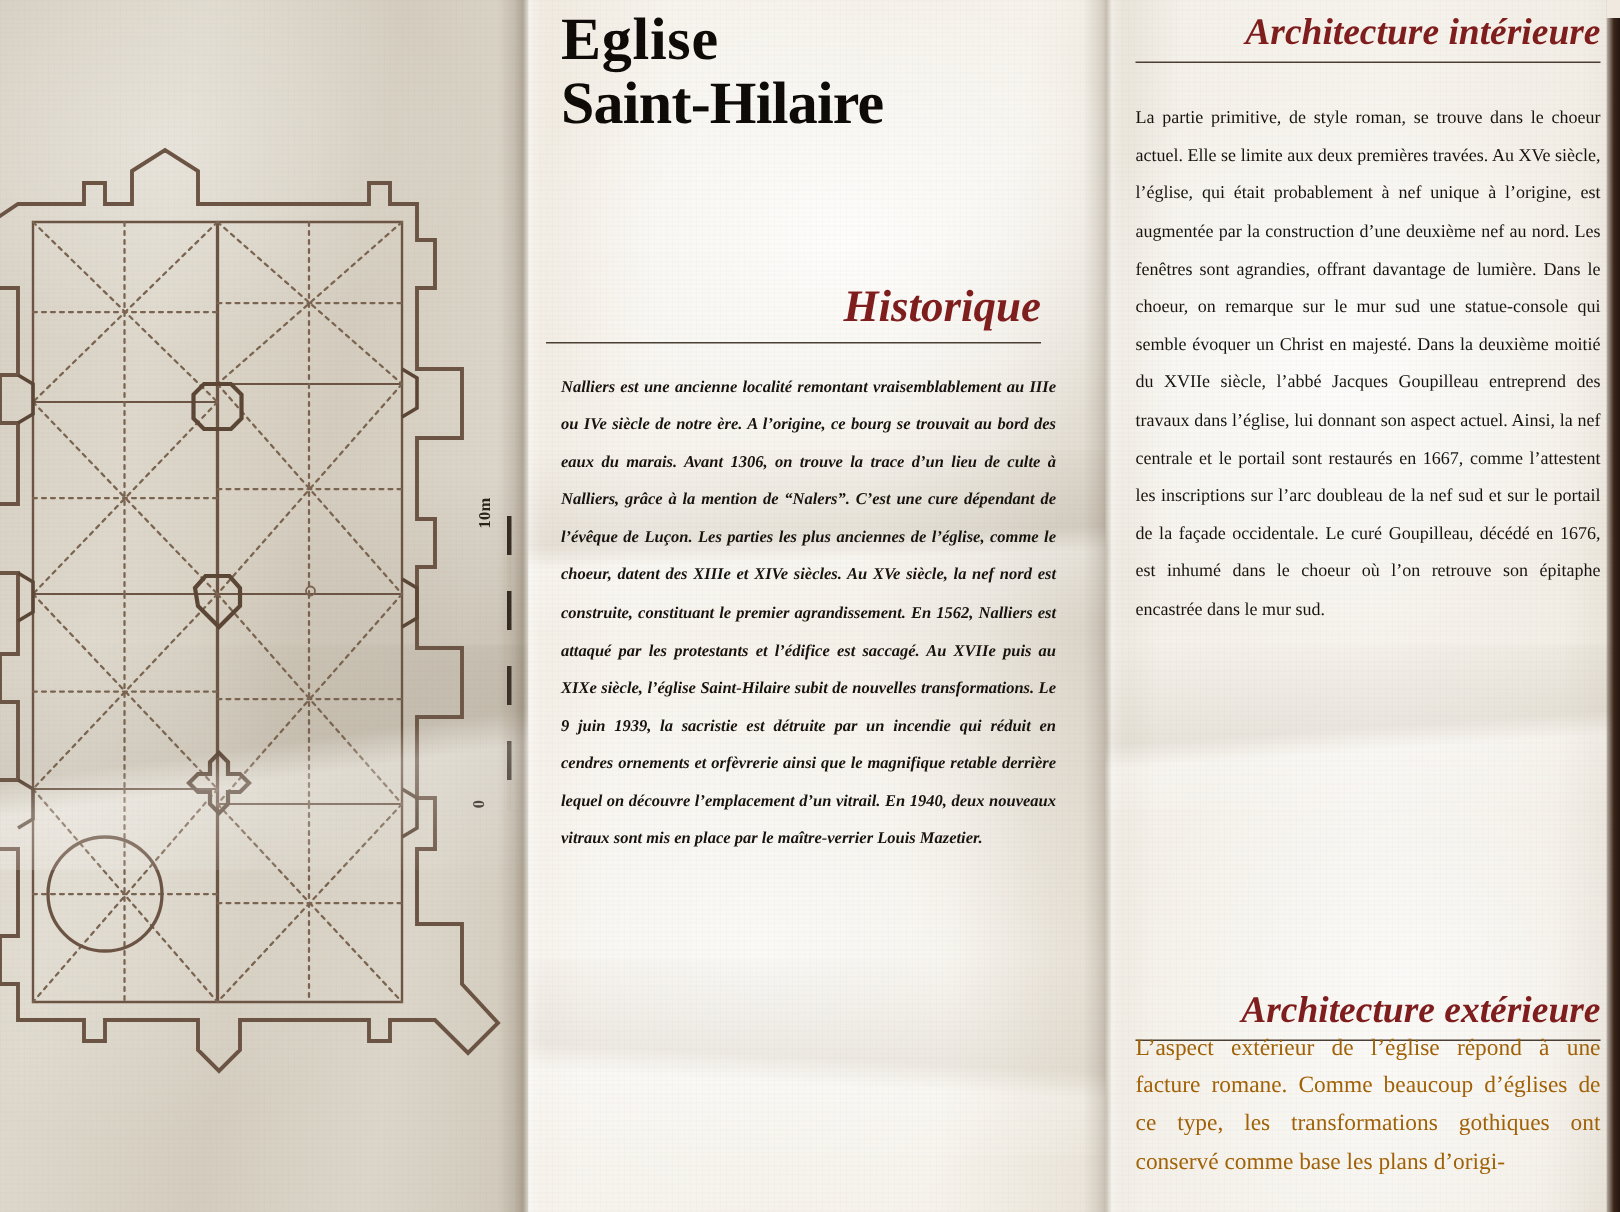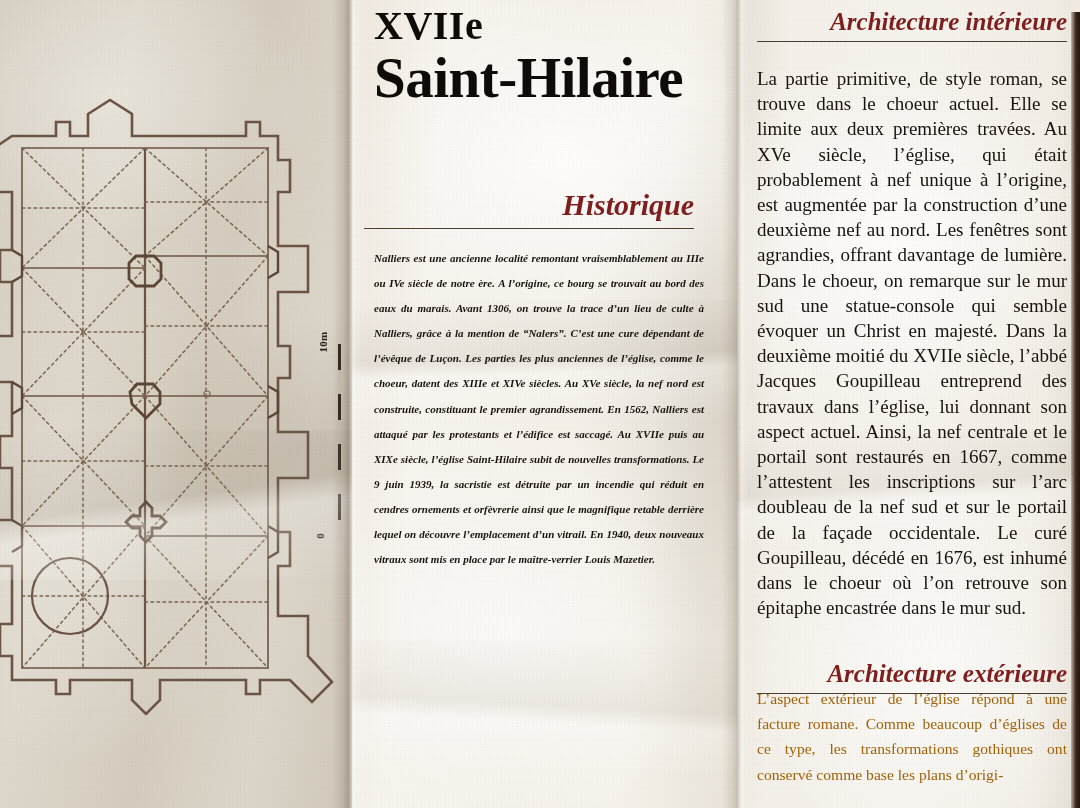--- a/index.html
+++ b/index.html
@@ -89,21 +89,21 @@
 
   
   .tcol{position:absolute;color:#14100c;}
 
   #title-block{left:374px;top:6px;width:330px;}
   #title-line1{
     font-size:40px;font-weight:700;letter-spacing:.5px;line-height:1.0;
     color:#0d0a07;
   }
   #title-line2{
-    font-size:57px;font-weight:700;letter-spacing:-.5px;line-height:1.05;
+    font-size:40px;font-weight:700;letter-spacing:-.5px;line-height:1.05;
     margin-top:2px;color:#0d0a07;
   }
 
   .section-head{
     font-style:italic;font-weight:700;
     color:#7f1d1d;
     text-align:right;
   }
   .rule{height:0;border-top:1.6px solid #4a3e33;margin-top:5px;}
 
@@ -114,21 +114,21 @@
     left:374px;top:246px;width:330px;
     font-style:italic;font-size:11px;line-height:25.1px;
     text-align:justify;text-justify:inter-word;
     color:#17120d;
     font-weight:bold;
   }
 
   #arch-int-head{left:757px;top:8px;width:310px;font-size:25px;}
   #arch-int-body{
     left:757px;top:66px;width:310px;
-    font-size:19px;line-height:25.2px;
+    font-size:12px;line-height:25.2px;
     text-align:justify;color:#17120d;
   }
 
   #arch-ext-head{left:757px;top:660px;width:310px;font-size:25px;}
   #arch-ext-body{
     left:757px;top:686px;width:310px;
     font-size:15.6px;line-height:25.2px;
     text-align:justify;color:#a16207;
   }
 
@@ -243,21 +243,21 @@
   </div>
 
   <div class="crease" id="crease-c"></div>
   <div class="crease" id="crease-a"></div>
   <div class="crease" id="crease-d"></div>
   <div class="crease" id="crease-b"></div>
   <div class="fold" id="fold-left"></div>
   <div class="fold" id="fold-right"></div>
 
   <div class="tcol" id="title-block">
-    <div id="title-line1">XVIIe</div>
+    <div id="title-line1">Eglise</div>
     <div id="title-line2">Saint-Hilaire</div>
   </div>
 
   <div class="tcol section-head" id="historique-head">
     <span>Historique</span>
     <div class="rule"></div>
   </div>
   <div class="tcol" id="historique-body">Nalliers est une ancienne localité remontant vraisemblablement au IIIe ou IVe siècle de notre ère. A l’origine, ce bourg se trouvait au bord des eaux du marais. Avant 1306, on trouve la trace d’un lieu de culte à Nalliers, grâce à la mention de “Nalers”. C’est une cure dépendant de l’évêque de Luçon. Les parties les plus anciennes de l’église, comme le choeur, datent des XIIIe et XIVe siècles. Au XVe siècle, la nef nord est construite, constituant le premier agrandissement. En 1562, Nalliers est attaqué par les protestants et l’édifice est saccagé. Au XVIIe puis au XIXe siècle, l’église Saint-Hilaire subit de nouvelles transformations. Le 9 juin 1939, la sacristie est détruite par un incendie qui réduit en cendres ornements et orfèvrerie ainsi que le magnifique retable derrière lequel on découvre l’emplacement d’un vitrail. En 1940, deux nouveaux vitraux sont mis en place par le maître-verrier Louis Mazetier.</div>
 
   <div class="tcol section-head" id="arch-int-head">

